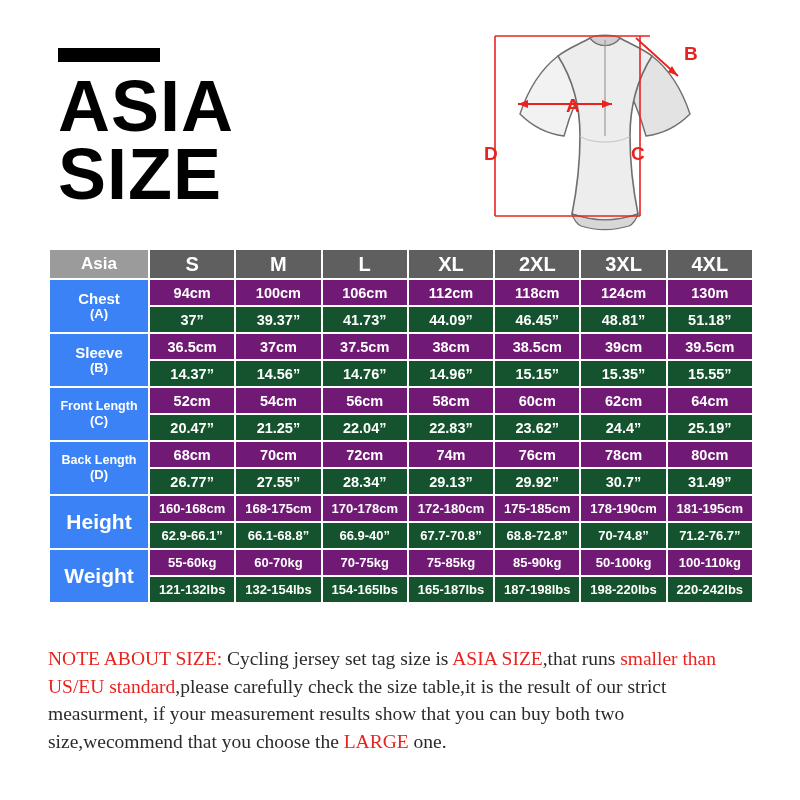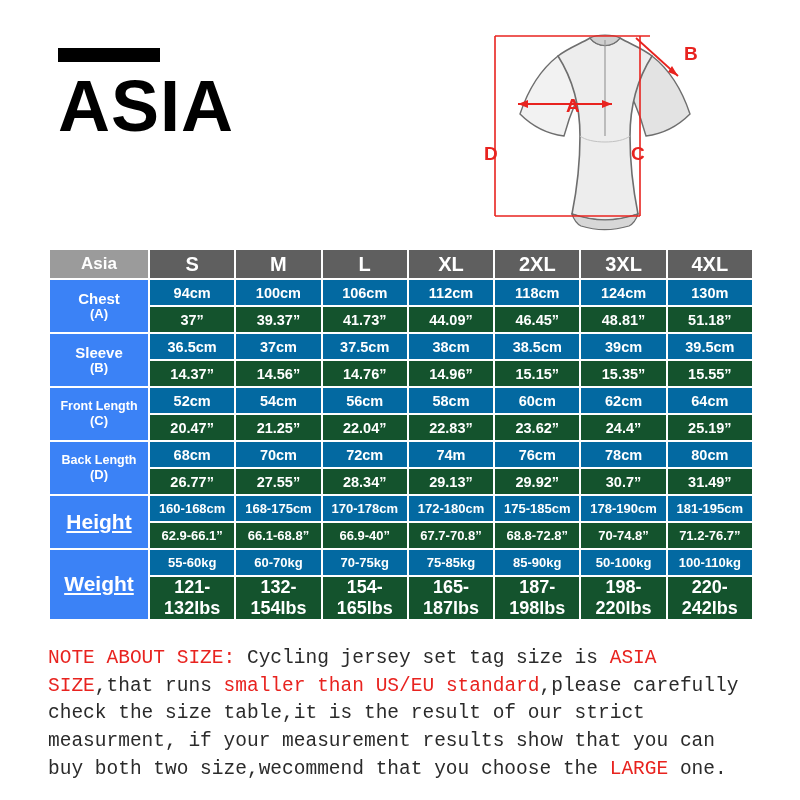--- a/index.html
+++ b/index.html
@@ -96,55 +96,55 @@
   .row-label .sub {
     display: block;
     font-size: 13px;
     font-weight: bold;
   }
   .row-label.small {
     font-size: 12.5px;
   }
   .row-label.big {
     font-size: 21px;
-    text-decoration: underline;
   }
   .cell {
     height: 25px;
     font-size: 14.5px;
     font-weight: bold;
     color: #ffffff;
   }
-  .cell.dark { background: #0369a1; }
+  .cell.dark { background: #701a75; }
   .cell.light { background: #14532d; }
   .cell.small { font-size: 13px; text-align: center; }
-  .cell.tiny { font-size: 18px; }
+  .cell.tiny { font-size: 13px; }
 
   
   .note {
     position: absolute;
     left: 48px;
     top: 645px;
     width: 712px;
     font-size: 19.5px;
     line-height: 1.42;
     color: #2b2b2b;
-    font-family: Liberation Mono, monospace;
+    font-family: Liberation Serif, serif;
   }
   .note .red { color: #e8231f; }
 </style>
 </head>
 <body>
 
 <div class="page">
 
   <div class="title-block">
     <div class="title-bar"></div>
     <div class="title-text">
       <div>ASIA</div>
+      <div>SIZE</div>
     </div>
   </div>
 
   <div class="diagram">
     <svg width="330" height="220" viewBox="0 0 330 220">
 
       <path d="M118 38 C100 52 88 72 80 96 C92 108 108 116 124 118 C130 96 138 76 150 58 Z" fill="#f2f2f2" stroke="#6e6e6e" stroke-width="1.4"></path>
       <path d="M212 38 C230 52 242 72 250 96 C238 108 222 116 206 118 C200 96 192 76 180 58 Z" fill="#e3e3e3" stroke="#6e6e6e" stroke-width="1.4"></path>
 
       <path d="M150 20 C140 26 128 30 118 38 C132 60 140 86 140 118 C140 148 136 176 132 196 C155 204 175 204 198 196 C194 176 190 148 190 118 C190 86 198 60 212 38 C202 30 190 26 180 20 C172 30 158 30 150 20 Z" fill="#ededed" stroke="#6e6e6e" stroke-width="1.6"></path>

